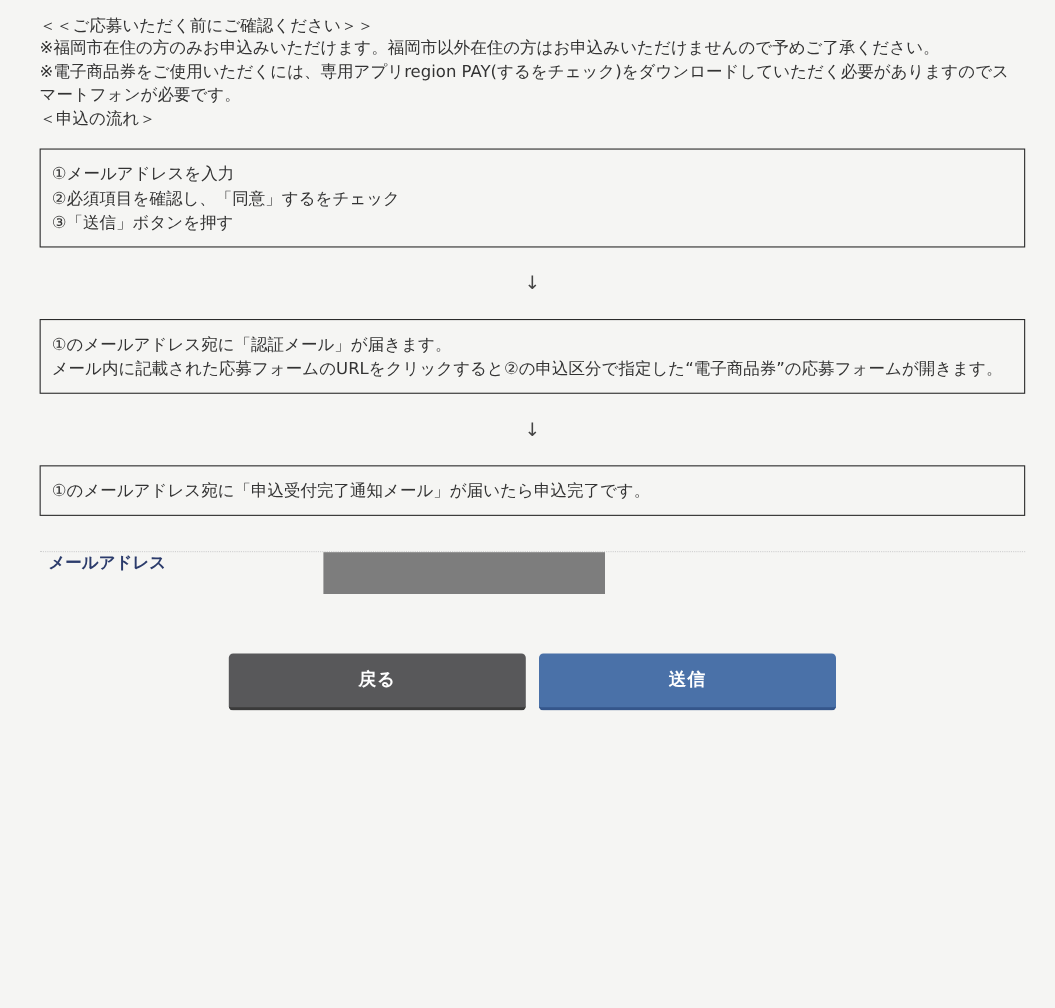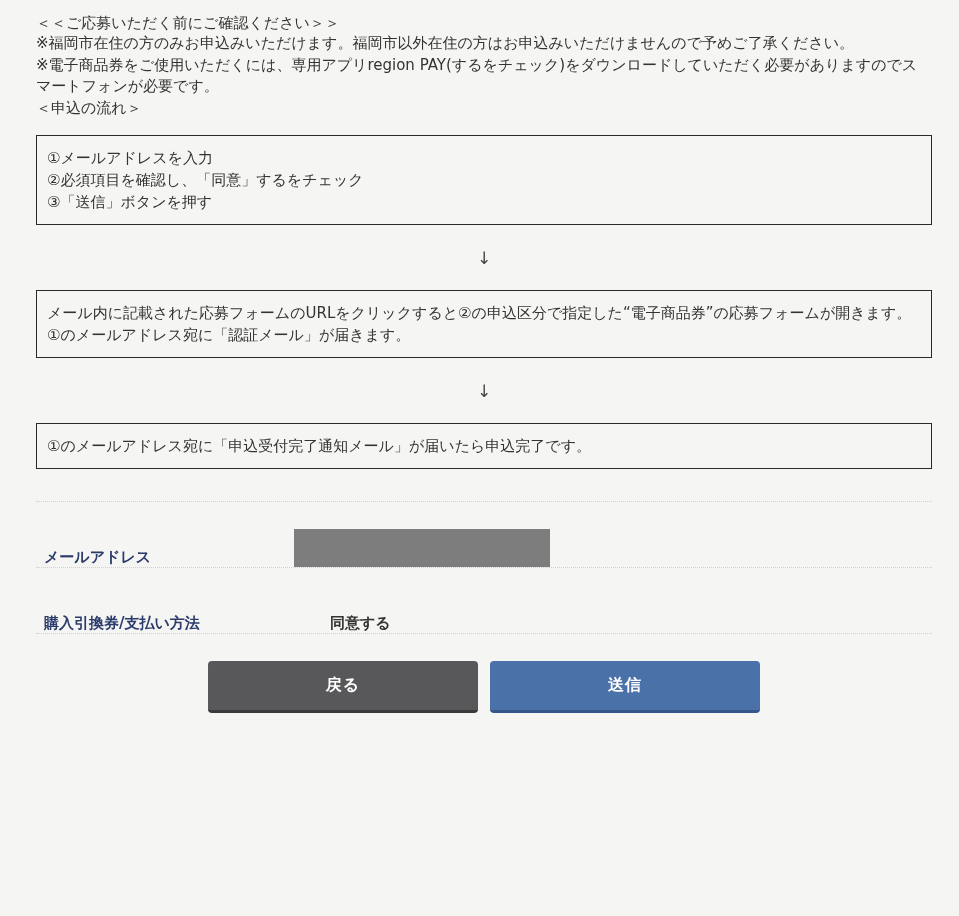--- a/index.html
+++ b/index.html
@@ -33,21 +33,21 @@
     margin: 23px 0 22px 0;
     height: 20px;
     line-height: 20px;
     font-size: 17px;
     color: #444;
   }
 
   .form-section { margin-top: 32px; }
   .form-row {
     display: flex;
-    align-items: flex-end;
+    align-items: flex-start;
     min-height: 65px;
     border-top: 1px dotted #cfcfcf;
   }
   .form-row-last { border-bottom: 1px dotted #cfcfcf; }
   .form-label {
     width: 294px;
     padding-left: 8px;
     box-sizing: border-box;
     font-weight: bold;
     color: var(--label-navy, #2b3b6b);
@@ -104,44 +104,40 @@
 
   <div class="step-box step-box-1">
     <span class="step-line">①メールアドレスを入力</span>
     <span class="step-line">②必須項目を確認し、「同意」するをチェック</span>
     <span class="step-line">③「送信」ボタンを押す</span>
   </div>
 
   <div class="arrow-row">↓</div>
 
   <div class="step-box">
+    <span class="step-line">①のメールアドレス宛に「認証メール」が届きます。</span>
     <span class="step-line">メール内に記載された応募フォームのURLをクリックすると②の申込区分で指定した“電子商品券”の応募フォームが開きます。</span>
-    <span class="step-line">①のメールアドレス宛に「認証メール」が届きます。</span>
   </div>
 
   <div class="arrow-row">↓</div>
 
   <div class="step-box">
     <span class="step-line">①のメールアドレス宛に「申込受付完了通知メール」が届いたら申込完了です。</span>
   </div>
 
   <div class="form-section">
 
     <div class="form-row">
       <div class="form-label">メールアドレス</div>
       <div class="form-value">
         <div class="redacted-box"></div>
       </div>
     </div>
 
 
-    <div class="form-row form-row-last">
-      <div class="form-label">購入引換券/支払い方法</div>
-      <div class="form-value">同意する</div>
-    </div>
 
   </div>
 
   <div class="button-row">
     <button type="button" class="btn btn-back">戻る</button>
     <button type="button" class="btn btn-submit">送信</button>
   </div>
 
 </div>
 

